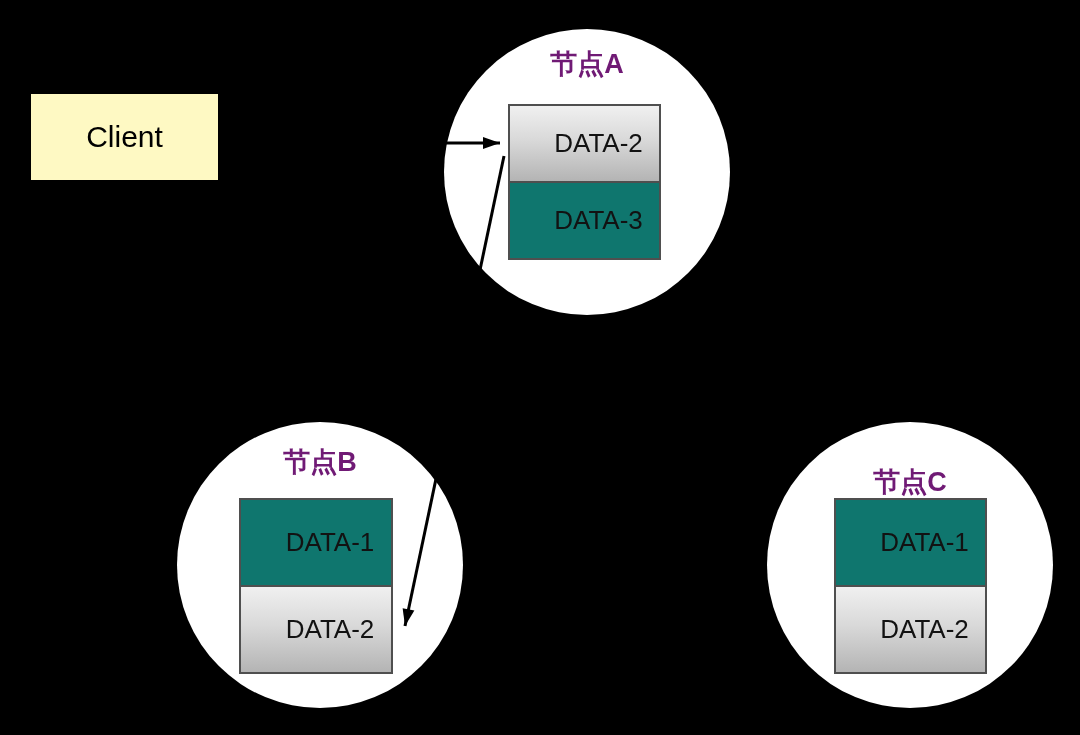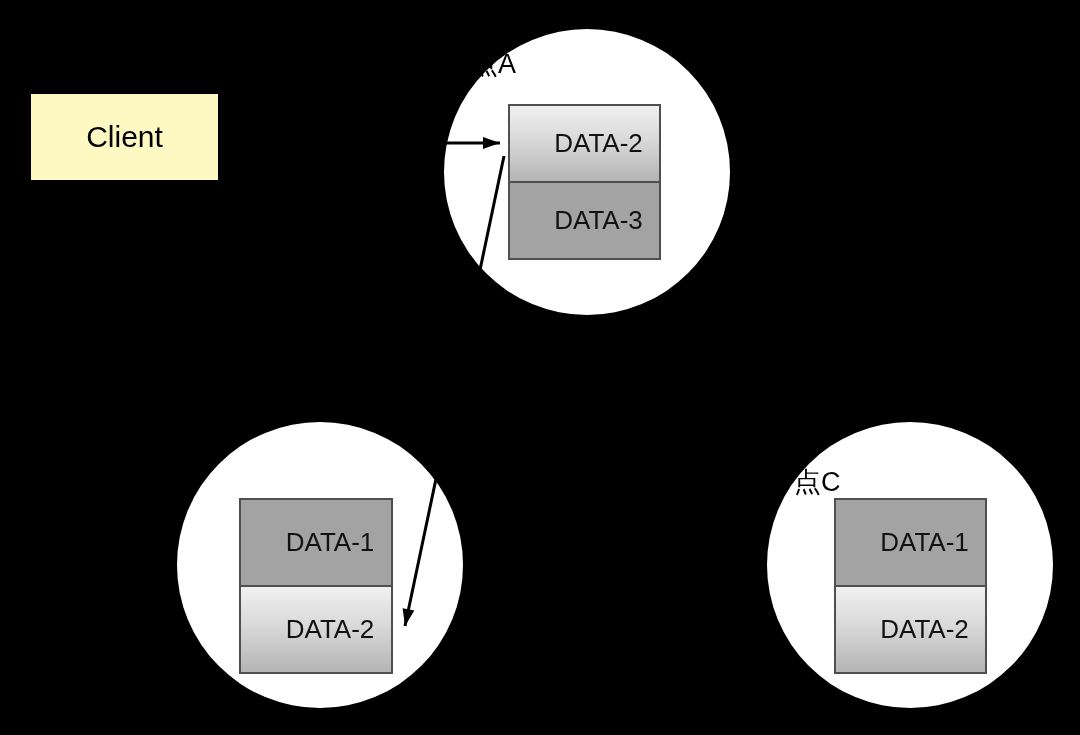--- a/index.html
+++ b/index.html
@@ -39,24 +39,24 @@
     background: #ffffff;
     z-index: 1;
   }
   .node-a { left: 444px; top: 29px; }
   .node-b { left: 177px; top: 422px; }
   .node-c { left: 767px; top: 422px; }
   .node-label {
     position: absolute;
     left: 0;
     width: 100%;
-    text-align: left;
+    text-align: center;
     font-size: 27px;
-    font-weight: 400;
-    color: #000000;
+    font-weight: 700;
+    color: #701a75;
   }
   .node-a .node-label { top: 17px; }
   .node-b .node-label { top: 22px; }
   .node-c .node-label { top: 22px; margin-top: 20px; }
   .block-stack {
     position: absolute;
   }
   .node-a .block-stack { left: 64px; top: 75px; width: 153px; }
   .node-b .block-stack { left: 62px; top: 76px; width: 154px; }
   .node-c .block-stack { left: 67px; top: 76px; width: 153px; }
@@ -67,21 +67,21 @@
     display: flex;
     align-items: center;
     justify-content: center;
     font-size: 26px;
     color: #121212;
     padding-left: 28px;
   }
   .node-a .data-block { height: 79px; }
   .node-b .data-block, .node-c .data-block { height: 89px; }
   .data-block + .data-block { margin-top: -2px; }
-  .fill-flat { background: #a3a3a3; }
+  .fill-flat { background: #0f766e; }
   .fill-gradient { background: linear-gradient(180deg, #f0f0f0 0%, #d9d9d9 45%, #b4b4b4 100%); }
   .arrow-layer {
     position: absolute;
     left: 0;
     top: 0;
     width: 1080px;
     height: 735px;
     z-index: 3;
     pointer-events: none;
   }
@@ -106,20 +106,21 @@
 
   <div class="node-circle node-a">
     <div class="node-label">节点A</div>
     <div class="block-stack">
       <div class="data-block fill-gradient">DATA-2</div>
       <div class="data-block fill-flat">DATA-3</div>
     </div>
   </div>
 
   <div class="node-circle node-b">
+    <div class="node-label">节点B</div>
     <div class="block-stack">
       <div class="data-block fill-flat">DATA-1</div>
       <div class="data-block fill-gradient">DATA-2</div>
     </div>
   </div>
 
   <div class="node-circle node-c">
     <div class="node-label">节点C</div>
     <div class="block-stack">
       <div class="data-block fill-flat">DATA-1</div>

